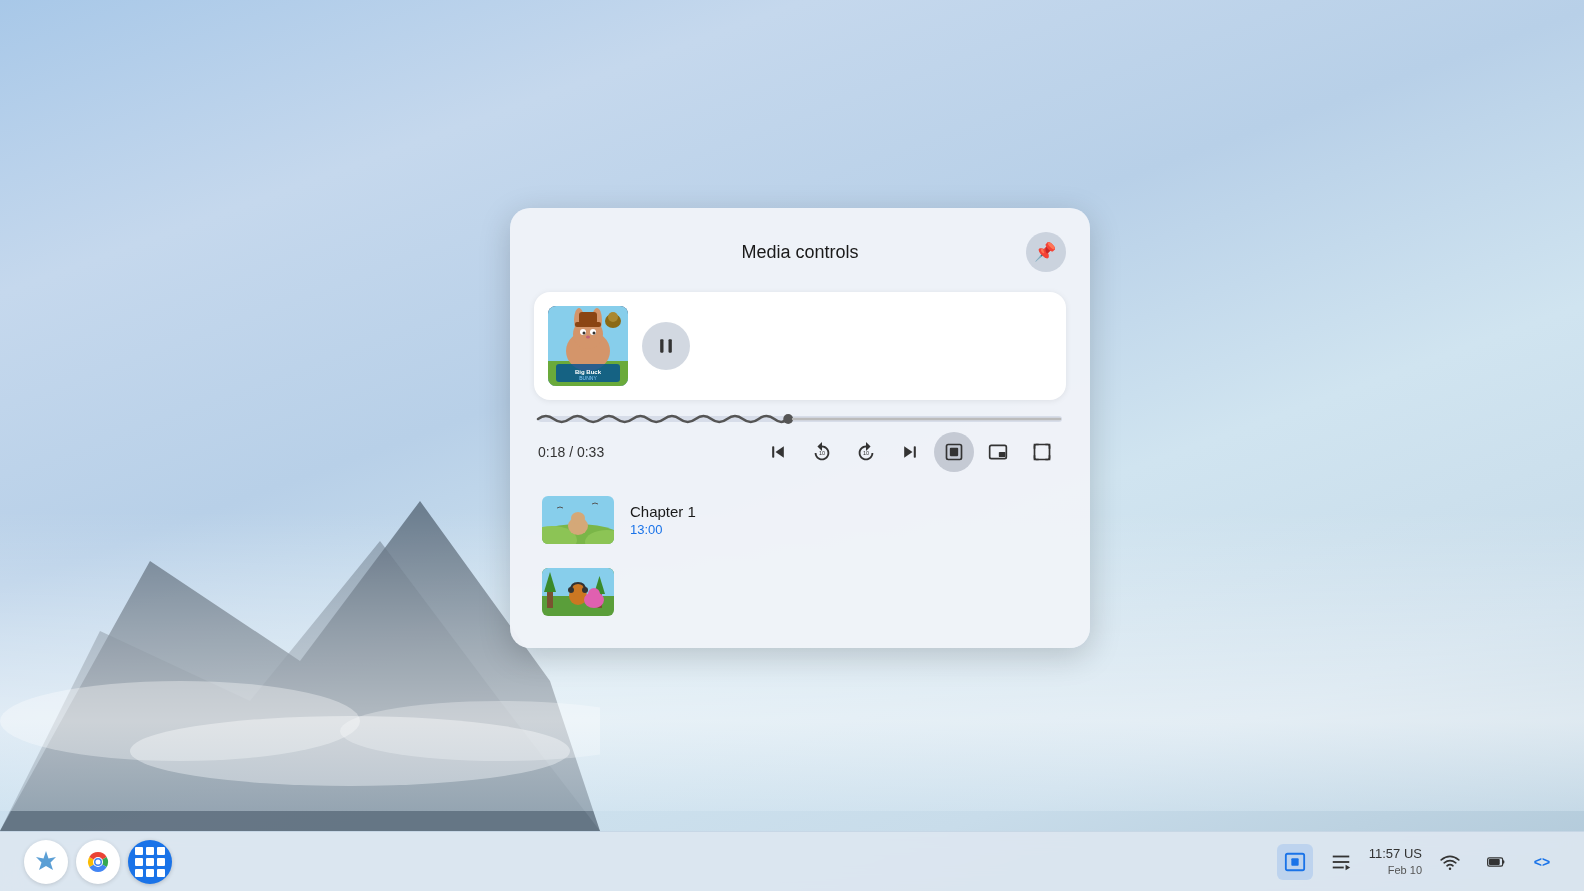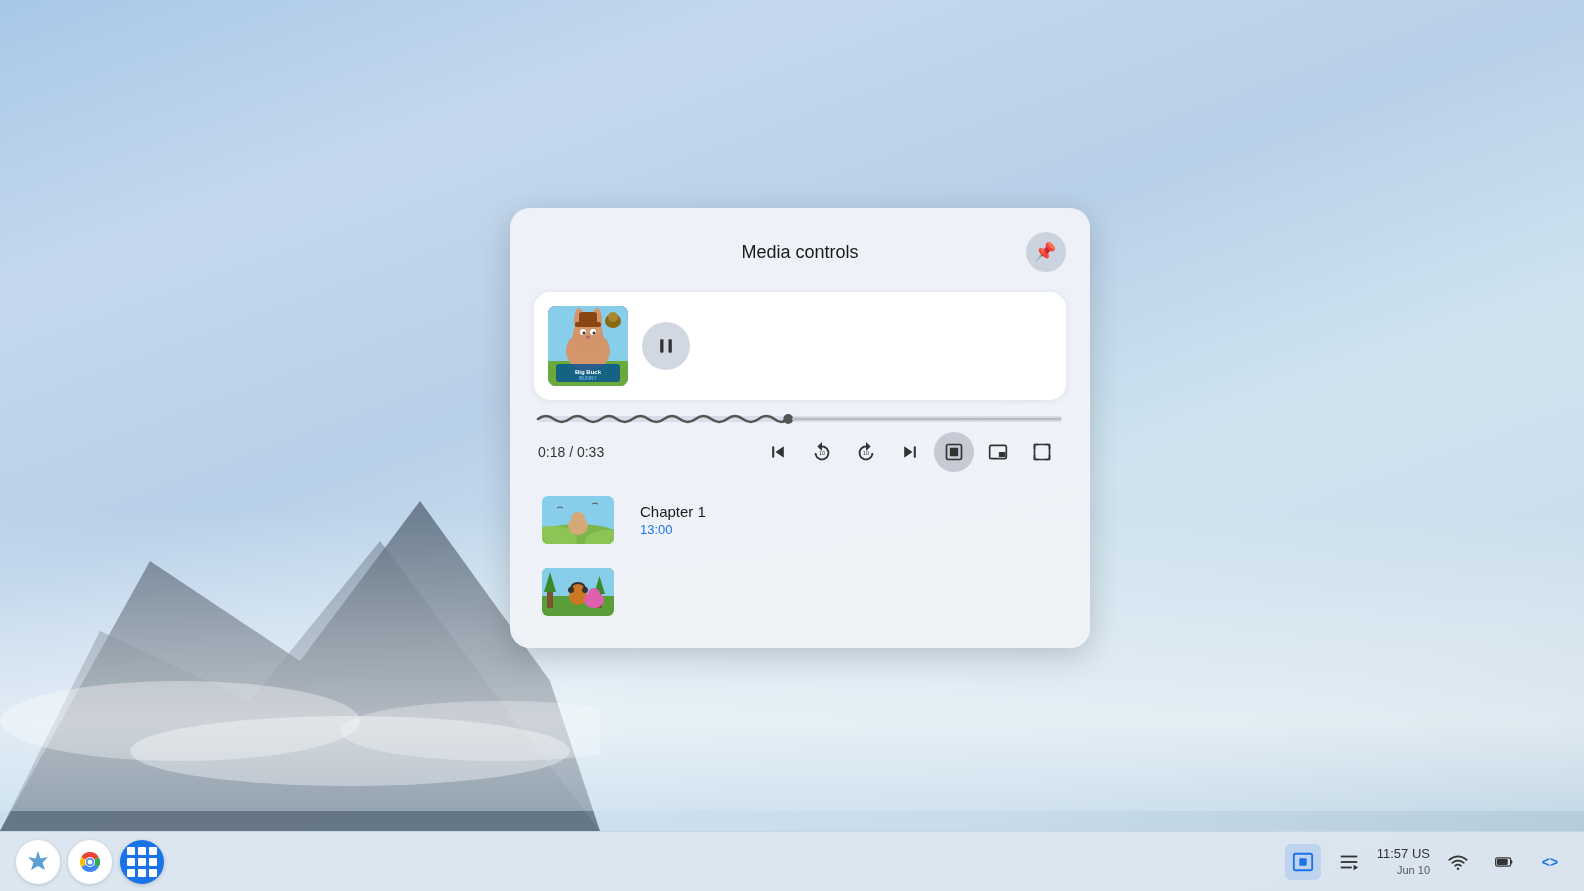--- a/index.html
+++ b/index.html
@@ -43,21 +43,21 @@
       position: absolute;
       bottom: 0;
       left: 0;
       right: 0;
       height: 60px;
       background: rgba(220, 230, 240, 0.92);
       backdrop-filter: blur(10px);
       display: flex;
       align-items: center;
       justify-content: space-between;
-      padding: 0 16px;
+      padding: 0 24px;
       border-top: 1px solid rgba(180,200,220,0.5);
     }
 
     .taskbar-left {
       display: flex;
       align-items: center;
       gap: 8px;
     }
 
     .taskbar-icon {
@@ -288,21 +288,21 @@
     
     .chapter-list {
       display: flex;
       flex-direction: column;
       gap: 0;
     }
 
     .chapter-item {
       display: flex;
       align-items: center;
-      gap: 26px;
+      gap: 16px;
       padding: 12px 8px;
       border-radius: 10px;
       cursor: pointer;
     }
 
     .chapter-thumbnail {
       width: 72px;
       height: 48px;
       border-radius: 6px;
       overflow: hidden;
@@ -592,21 +592,21 @@
       <svg width="22" height="22" viewBox="0 0 24 24" fill="none" stroke="#333" stroke-width="2">
         <line x1="3" y1="6" x2="21" y2="6"></line>
         <line x1="3" y1="12" x2="21" y2="12"></line>
         <line x1="3" y1="18" x2="15" y2="18"></line>
         <polygon points="17,15 22,18 17,21" fill="#333" stroke="none"></polygon>
       </svg>
     </div>
 
     <div class="taskbar-date-time">
       <span style="font-size:13px; font-weight:500;">11:57 US</span>
-      <span style="font-size:11px; color:#555;">Jun 10</span>
+      <span style="font-size:11px; color:#555;">Feb 10</span>
     </div>
 
     <div class="taskbar-right-icon">
       <svg width="20" height="20" viewBox="0 0 24 24" fill="#333">
         <path d="M1.5,9.5 Q12,1 22.5,9.5" stroke="#333" stroke-width="2" fill="none" stroke-linecap="round"></path>
         <path d="M5,13 Q12,7.5 19,13" stroke="#333" stroke-width="2" fill="none" stroke-linecap="round"></path>
         <path d="M8.5,16.5 Q12,14 15.5,16.5" stroke="#333" stroke-width="2" fill="none" stroke-linecap="round"></path>
         <circle cx="12" cy="20" r="1.5" fill="#333"></circle>
       </svg>
     </div>

